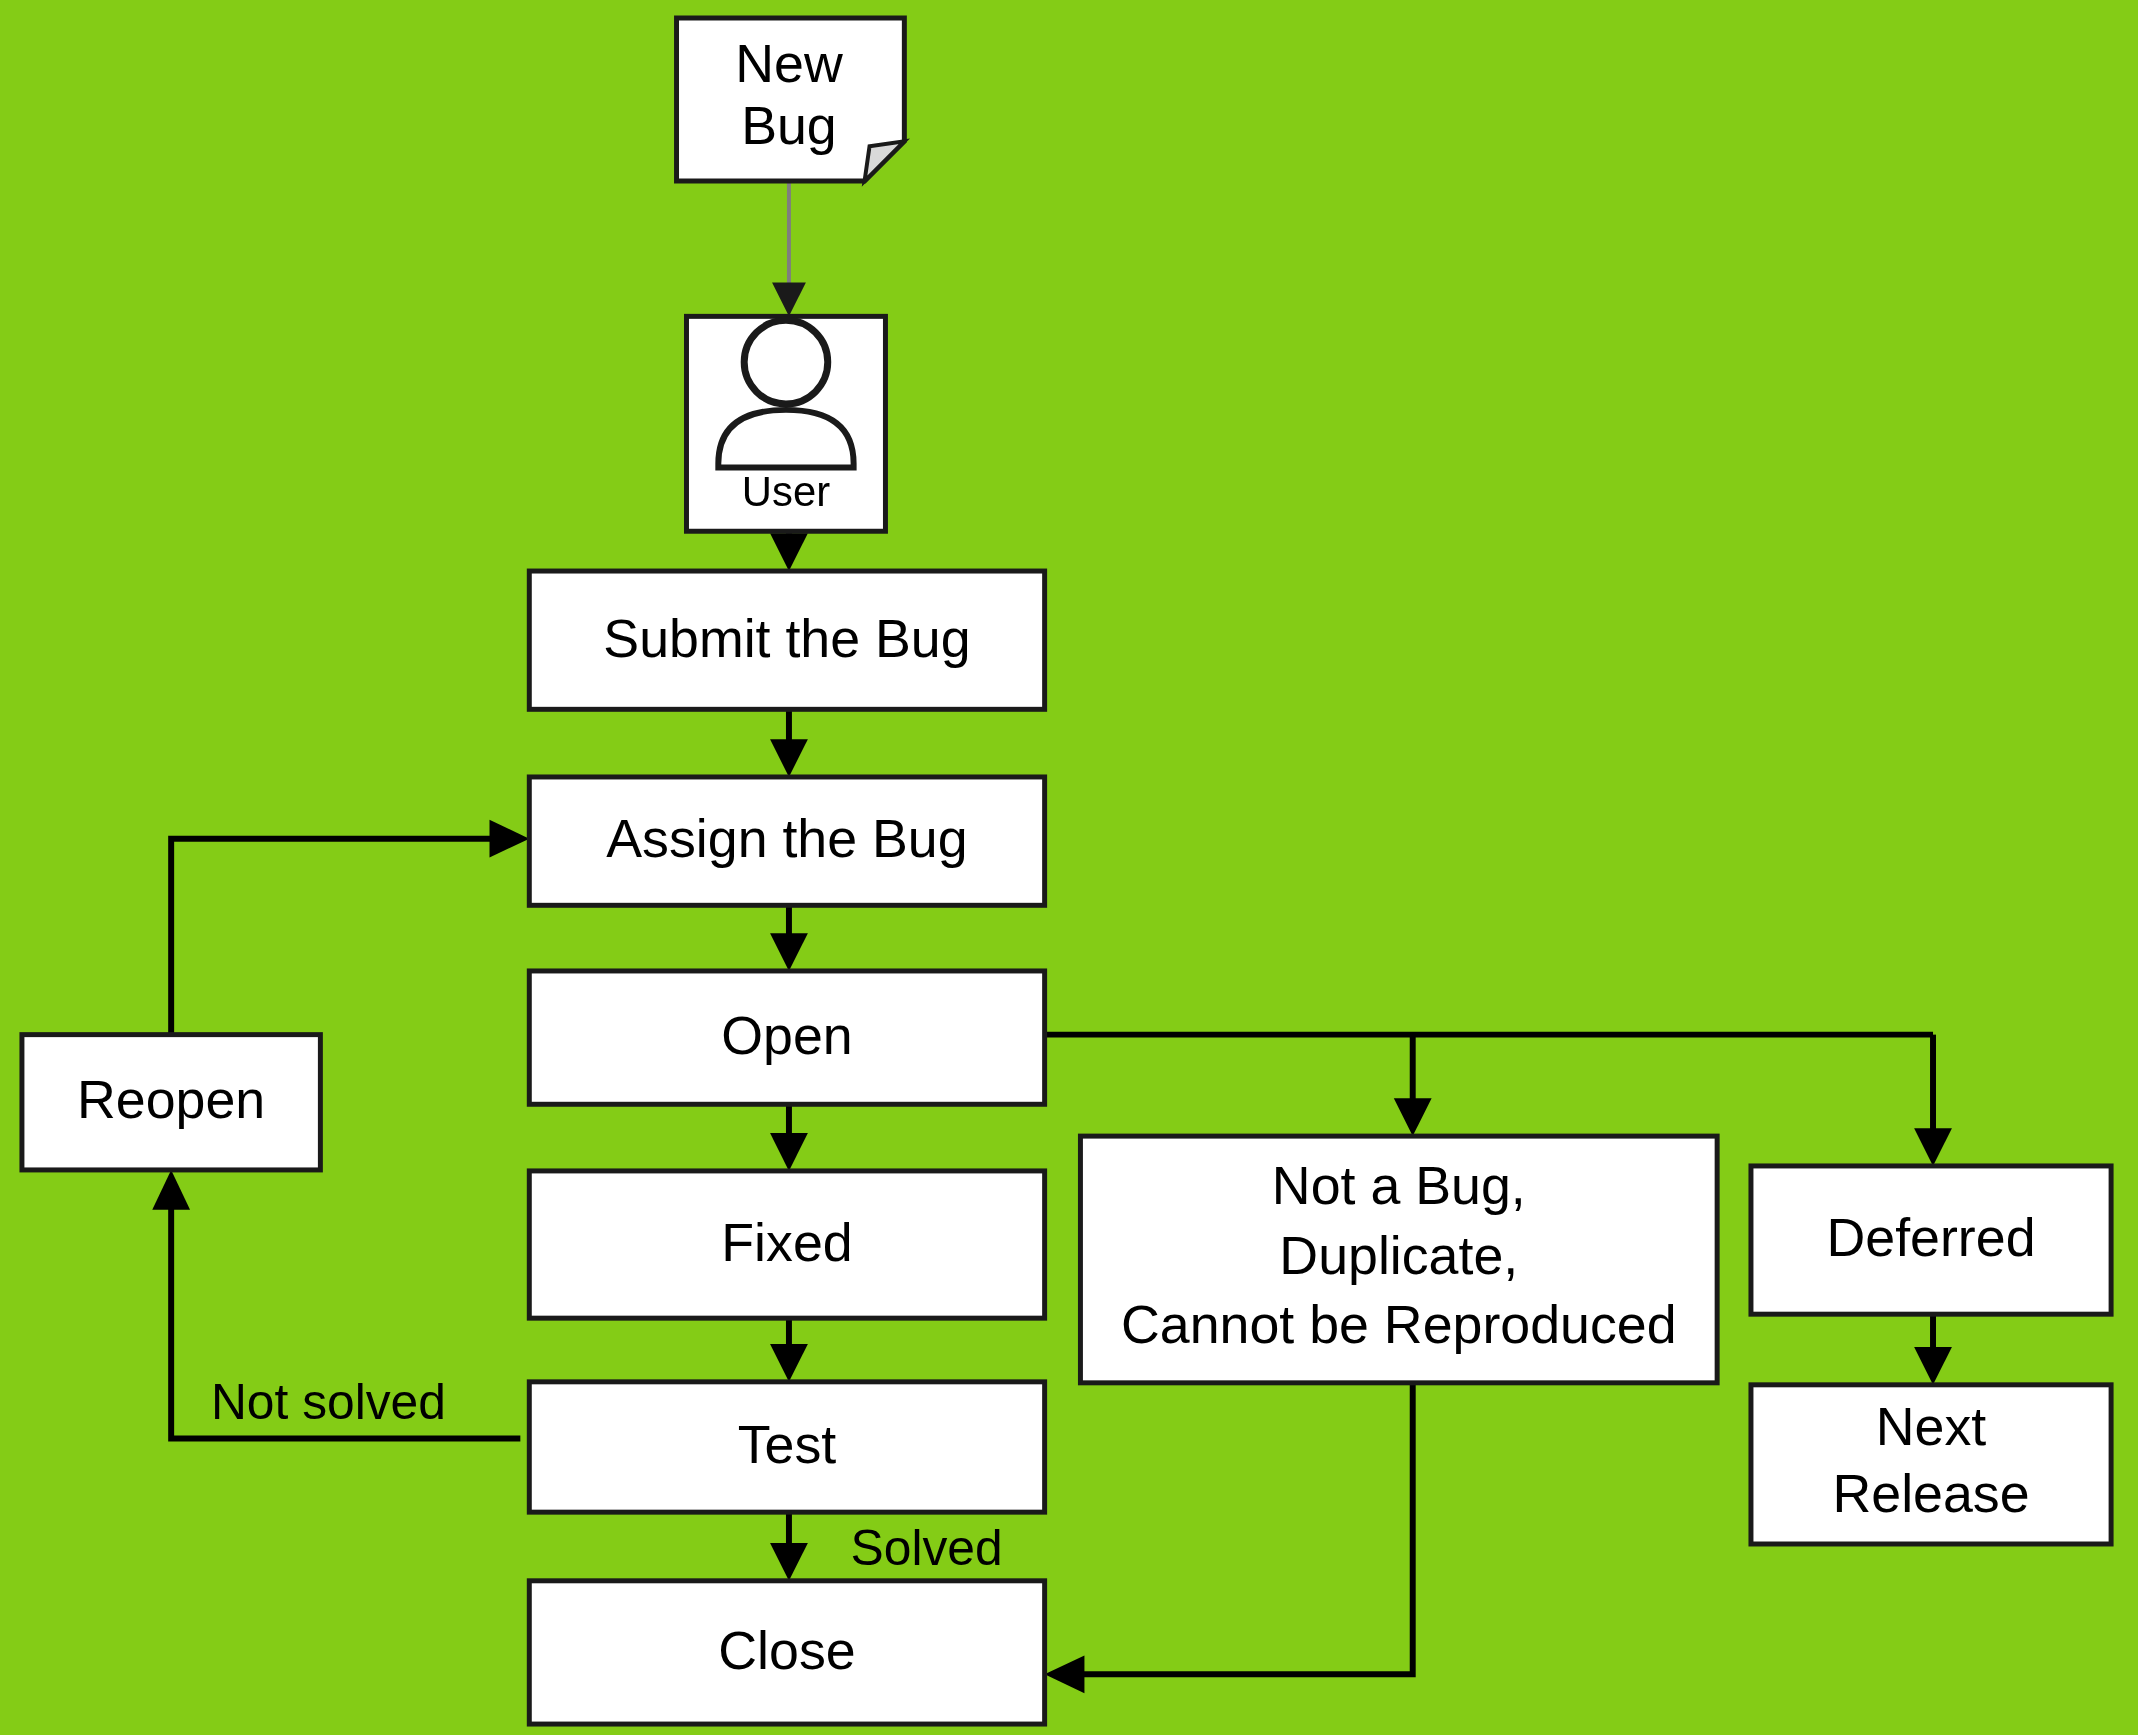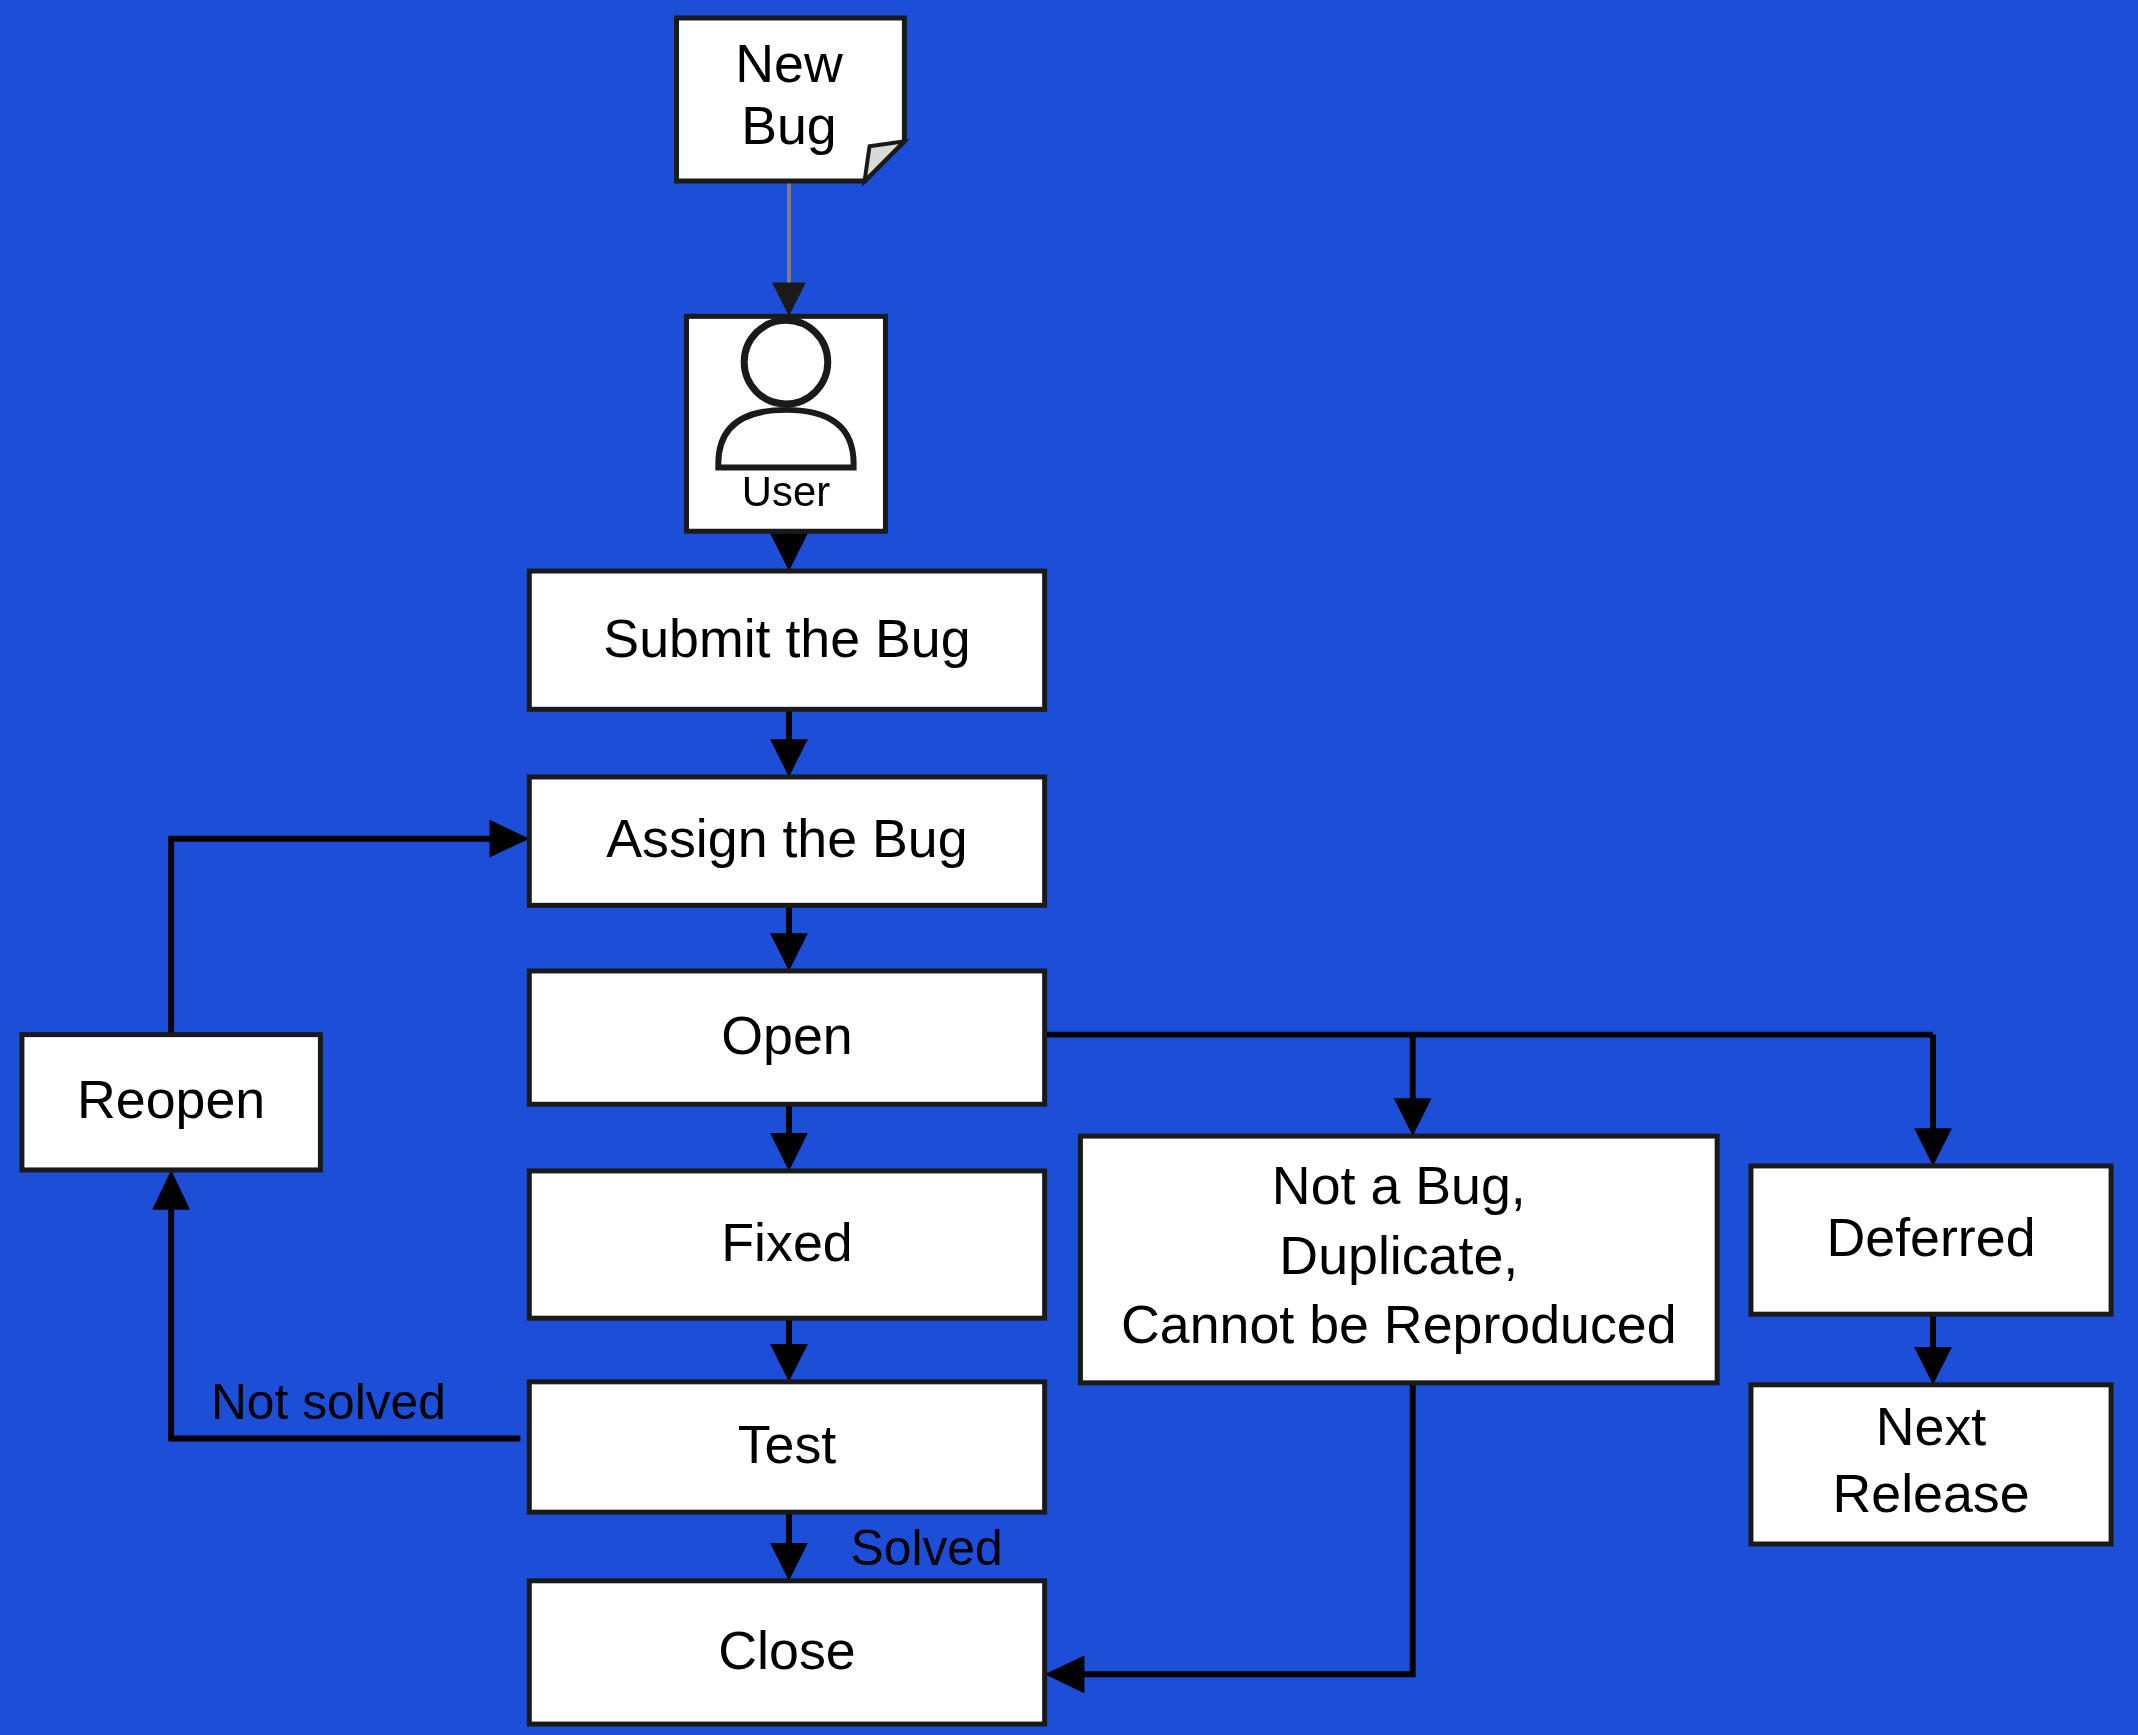--- a/index.html
+++ b/index.html
@@ -10,21 +10,21 @@
   body {
     width: 2138px;
     height: 1735px;
     font-family: "Liberation Sans", sans-serif;
     overflow: hidden;
   }
   #diagram-root {
     position: relative;
     width: 2138px;
     height: 1735px;
-    background: #1d4ed8;
+    background: #84cc16;
   }
   svg#flowchart {
     position: absolute;
     top: 0;
     left: 0;
     width: 2138px;
     height: 1735px;
     display: block;
   }
   .node-rect {

